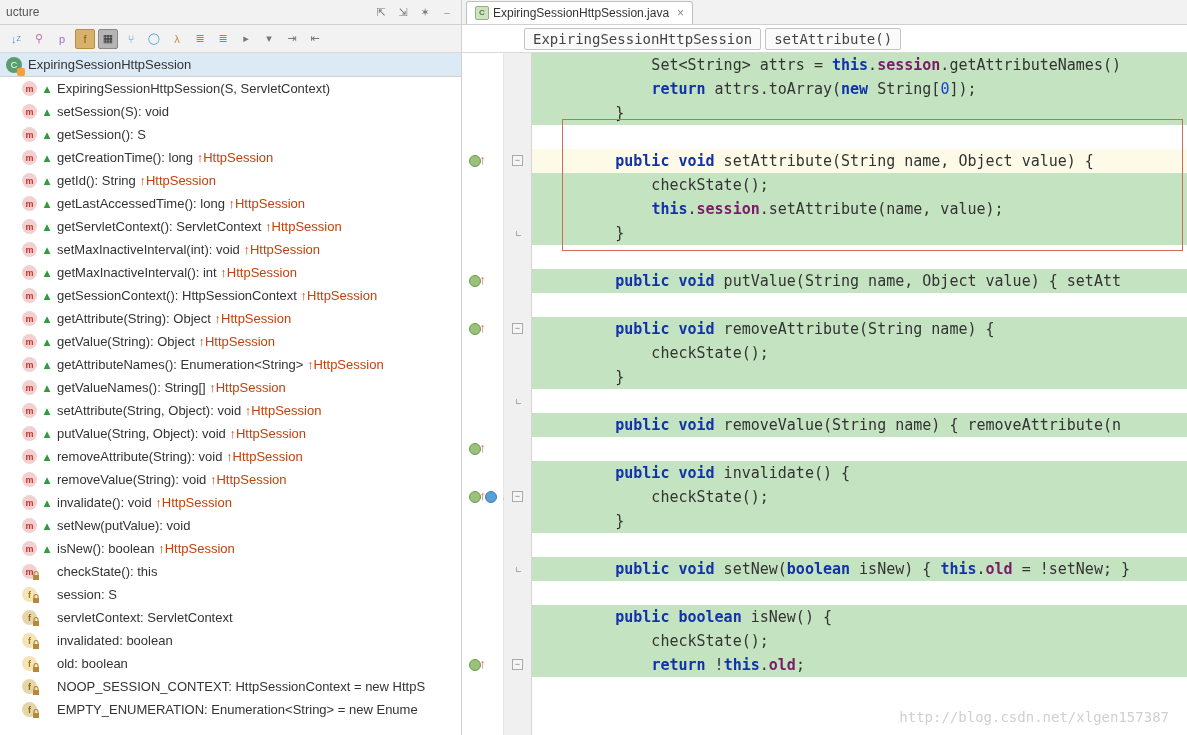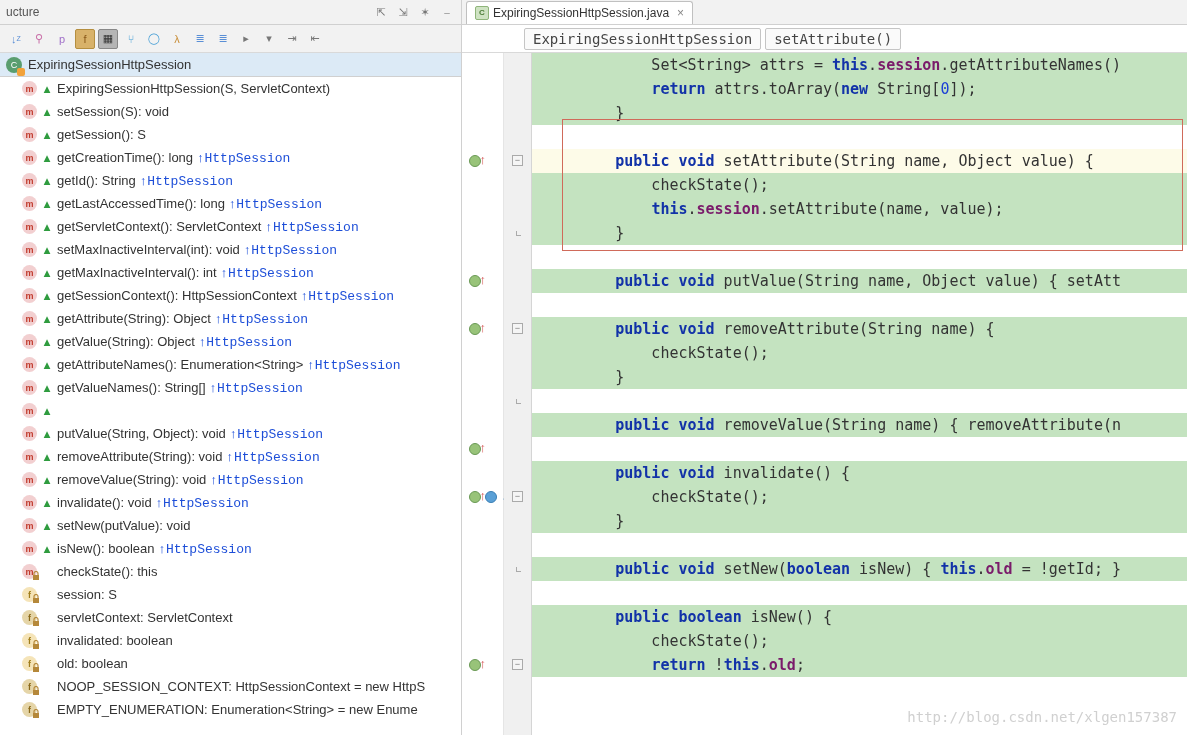--- a/index.html
+++ b/index.html
@@ -22,21 +22,21 @@
   .member-row { height: 23px; display: flex; align-items: center; padding-left: 22px; gap: 5px; white-space: nowrap; }
   .micon { width: 15px; height: 15px; border-radius: 8px; display: flex; align-items: center; justify-content: center; font-size: 9px; font-weight: bold; flex-shrink: 0; position: relative; }
   .micon.m { background: #f2cfd0; color: #c0392b; }
   .micon.f { background: #f5e4b8; color: #a07d1a; }
   .micon.s { background: #e5d5a8; color: #8b6a1a; }
   .lock { width: 8px; height: 10px; position: absolute; right: -3px; bottom: -2px; }
   .lock svg { width: 8px; height: 10px; }
   .ov-icon { width: 10px; height: 14px; display: flex; align-items: center; justify-content: center; flex-shrink: 0; }
   .ov-up { color: #2f9c3f; font-size: 12px; font-weight: bold; }
   .member-text { font-size: 13px; color: #333; }
-  .inherit { color: #1d4ed8; font-family: Liberation Mono, monospace; }
+  .inherit { color: #c2410c; }
   .right-panel { flex: 1; display: flex; flex-direction: column; overflow: hidden; }
   .tab-bar { height: 25px; display: flex; align-items: center; border-bottom: 1px solid #d0d0d0; background: #f2f2f2; padding-left: 4px; }
   .tab { height: 23px; display: flex; align-items: center; gap: 4px; padding: 0 8px; background: #fff; border: 1px solid #c0c0c0; border-bottom: none; border-radius: 3px 3px 0 0; font-size: 12px; }
   .tab .close { color: #888; margin-left: 4px; font-size: 12px; }
   .file-icon { width: 14px; height: 14px; background: #cfe3c3; border: 1px solid #8fb57a; border-radius: 2px; display:flex; align-items:center; justify-content:center; font-size:8px; color:#4a7a35; font-weight:bold; }
   .breadcrumb { height: 28px; display: flex; align-items: center; padding-left: 62px; gap: 4px; border-bottom: 1px solid #d9d9d9; background: #fff; }
   .bc-item { padding: 2px 8px; border: 1px solid #c5c5c5; border-radius: 2px; font-family: "Consolas","Menlo",monospace; font-size: 14px; color: #444; background: #fafafa; }
   .editor-wrap { flex: 1; display: flex; overflow: hidden; position: relative; }
   .gutter-out { width: 26px; background: #fff; position: relative; border-right: 1px solid #e5e5e5; }
   .gutter-in { width: 28px; background: #f0f0f0; position: relative; border-right: 1px solid #d5d5d5; }
@@ -48,21 +48,21 @@
   .field { color: #7a1b6a; font-weight: bold; }
   .num { color: #1c3fd6; }
   .highlight-box { position: absolute; border: 1px solid #d06a5a; pointer-events: none; }
   .gutter-mark { position: absolute; left: 4px; width: 18px; height: 18px; display: flex; align-items: center; justify-content: center; }
   .gmark-ball { width: 12px; height: 12px; border-radius: 6px; background: #98c379; border: 1px solid #6a9955; }
   .gmark-arrow { color: #d24d4d; font-weight: bold; font-size: 13px; position: absolute; right: -2px; top: 0px; }
   .gmark-blue { width: 12px; height: 12px; border-radius: 6px; background: #5aa0d6; border: 1px solid #3a7fb5; }
   .gmark-bluearrow { color: #3a7fb5; font-weight: bold; font-size: 13px; position: absolute; right: -8px; top: 0px; }
   .fold-mark { position: absolute; left: 8px; width: 11px; height: 11px; border: 1px solid #aaa; background: #f5f5f5; font-size: 9px; line-height: 9px; text-align: center; color: #777; }
   .fold-end { position: absolute; left: 12px; width: 5px; height: 5px; border-left: 1px solid #aaa; border-bottom: 1px solid #aaa; }
-  .watermark { position: absolute; right: 10px; bottom: 6px; color: #d0d0d0; font-size: 14px; font-family: "Consolas",monospace; pointer-events:none;text-align:center; }
+  .watermark { position: absolute; right: 18px; bottom: 6px; color: #d0d0d0; font-size: 14px; font-family: "Consolas",monospace; pointer-events:none;text-align:center; }
 </style>
 </head>
 <body>
 
 <div class="top-row">
 
   <div class="left-panel">
     <div class="structure-header">
       <span class="structure-title">ucture</span>
       <div class="header-icons">
@@ -159,20 +159,21 @@
           <span class="member-text">getAttributeNames(): Enumeration&lt;String&gt; <span class="inherit">↑HttpSession</span></span>
         </div>
         <div class="member-row">
           <span class="micon m">m</span>
           <span class="ov-icon ov-up">▴</span>
           <span class="member-text">getValueNames(): String[] <span class="inherit">↑HttpSession</span></span>
         </div>
         <div class="member-row">
           <span class="micon m">m</span>
           <span class="ov-icon ov-up">▴</span>
+          <span class="member-text">setAttribute(String, Object): void <span class="inherit">↑HttpSession</span></span>
         </div>
         <div class="member-row">
           <span class="micon m">m</span>
           <span class="ov-icon ov-up">▴</span>
           <span class="member-text">putValue(String, Object): void <span class="inherit">↑HttpSession</span></span>
         </div>
         <div class="member-row">
           <span class="micon m">m</span>
           <span class="ov-icon ov-up">▴</span>
           <span class="member-text">removeAttribute(String): void <span class="inherit">↑HttpSession</span></span>
@@ -324,21 +325,21 @@
           <div class="code-line"><span>        </span><span class="kw">public</span><span> </span><span class="kw">void</span><span> removeAttribute(String name) {</span></div>
           <div class="code-line"><span>            checkState();</span></div>
           <div class="code-line"><span>        }</span></div>
           <div class="code-line nochange"><span></span></div>
           <div class="code-line"><span>        </span><span class="kw">public</span><span> </span><span class="kw">void</span><span> removeValue(String name) </span><span class="nochange">{</span><span> removeAttribute(n</span></div>
           <div class="code-line nochange"><span></span></div>
           <div class="code-line"><span>        </span><span class="kw">public</span><span> </span><span class="kw">void</span><span> invalidate() {</span></div>
           <div class="code-line"><span>            checkState();</span></div>
           <div class="code-line"><span>        }</span></div>
           <div class="code-line nochange"><span></span></div>
-          <div class="code-line"><span>        </span><span class="kw">public</span><span> </span><span class="kw">void</span><span> setNew(</span><span class="kw">boolean</span><span> isNew) </span><span class="nochange">{</span><span> </span><span class="kw">this</span><span>.</span><span class="field">old</span><span> = !getId; </span><span class="nochange">}</span></div>
+          <div class="code-line"><span>        </span><span class="kw">public</span><span> </span><span class="kw">void</span><span> setNew(</span><span class="kw">boolean</span><span> isNew) </span><span class="nochange">{</span><span> </span><span class="kw">this</span><span>.</span><span class="field">old</span><span> = !setNew; </span><span class="nochange">}</span></div>
           <div class="code-line nochange"><span></span></div>
           <div class="code-line"><span>        </span><span class="kw">public</span><span> </span><span class="kw">boolean</span><span> isNew() {</span></div>
           <div class="code-line"><span>            checkState();</span></div>
           <div class="code-line"><span>            </span><span class="kw">return</span><span> !</span><span class="kw">this</span><span>.</span><span class="field">old</span><span>;</span></div>
           <div class="highlight-box" style="top: 66px; left: 30px; right: 4px; height: 132px;"></div>
           <div class="watermark">http://blog.csdn.net/xlgen157387</div>
         </div>
     </div>
   </div>
 </div>

